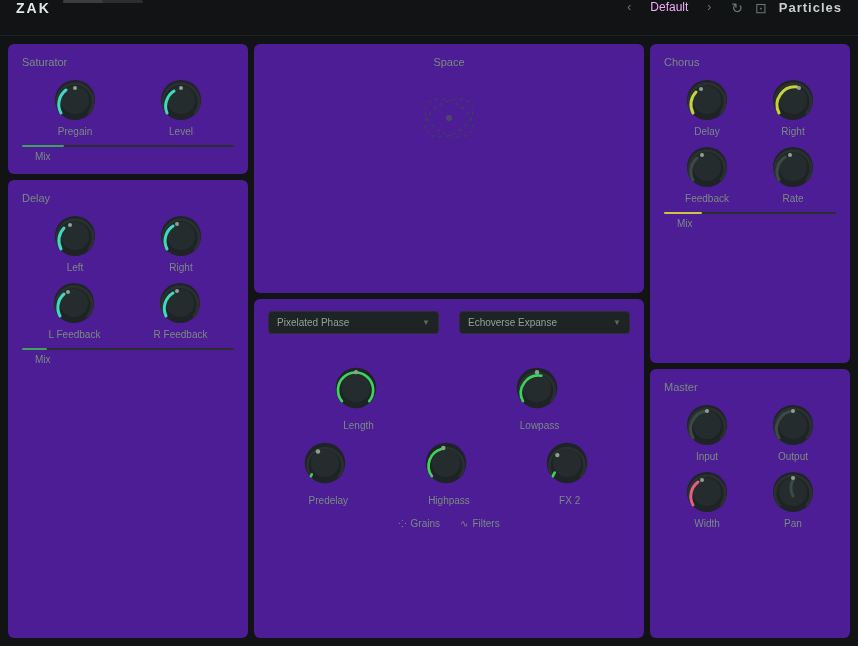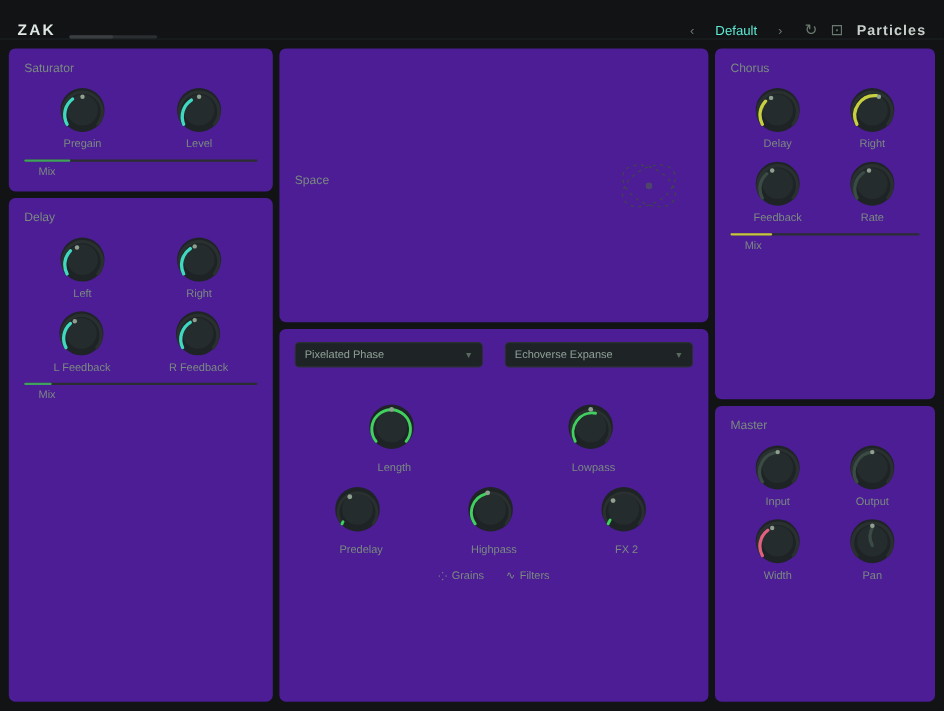--- a/index.html
+++ b/index.html
@@ -9,21 +9,21 @@
       font-family: 'Arial', sans-serif;
       font-size: 11px;
       width: 858px;
       height: 646px;
       overflow: hidden;
     }
 
     
     .topbar {
       display: flex;
-      align-items: flex-end;
+      align-items: flex-start;
       padding: 0 16px;
       height: 36px;
       background: #111314;
       border-bottom: 1px solid #1e2224;
     }
     .topbar-logo {
       font-size: 14px;
       font-weight: bold;
       letter-spacing: 2px;
       color: #e0e8e4;
@@ -48,21 +48,21 @@
       align-items: center;
       gap: 8px;
     }
     .topbar-nav-arrow {
       color: #6a7a70;
       font-size: 12px;
       cursor: pointer;
     }
     .topbar-nav-label {
       font-size: 12px;
-      color: #5eead4;
+      color: #f0abfc;
       min-width: 60px;
       text-align: center;
     }
     .topbar-icons {
       display: flex;
       align-items: center;
       gap: 12px;
       margin-left: 20px;
     }
     .topbar-icon {
@@ -181,22 +181,23 @@
       height: 2px;
       border-radius: 1px;
     }
     .slider-fill.yellow { background: #c8c840; }
     .slider-fill.green { background: #40a060; }
 
     
     .space-panel {
       flex: 1;
       display: flex;
+      flex-direction: column;
       align-items: center;
-      justify-content: space-between;
+      justify-content: flex-start;
     }
     .space-orb {
       width: 80px;
       height: 80px;
     }
 
     
     .grains-panel {
       flex: 1.4;
     }

